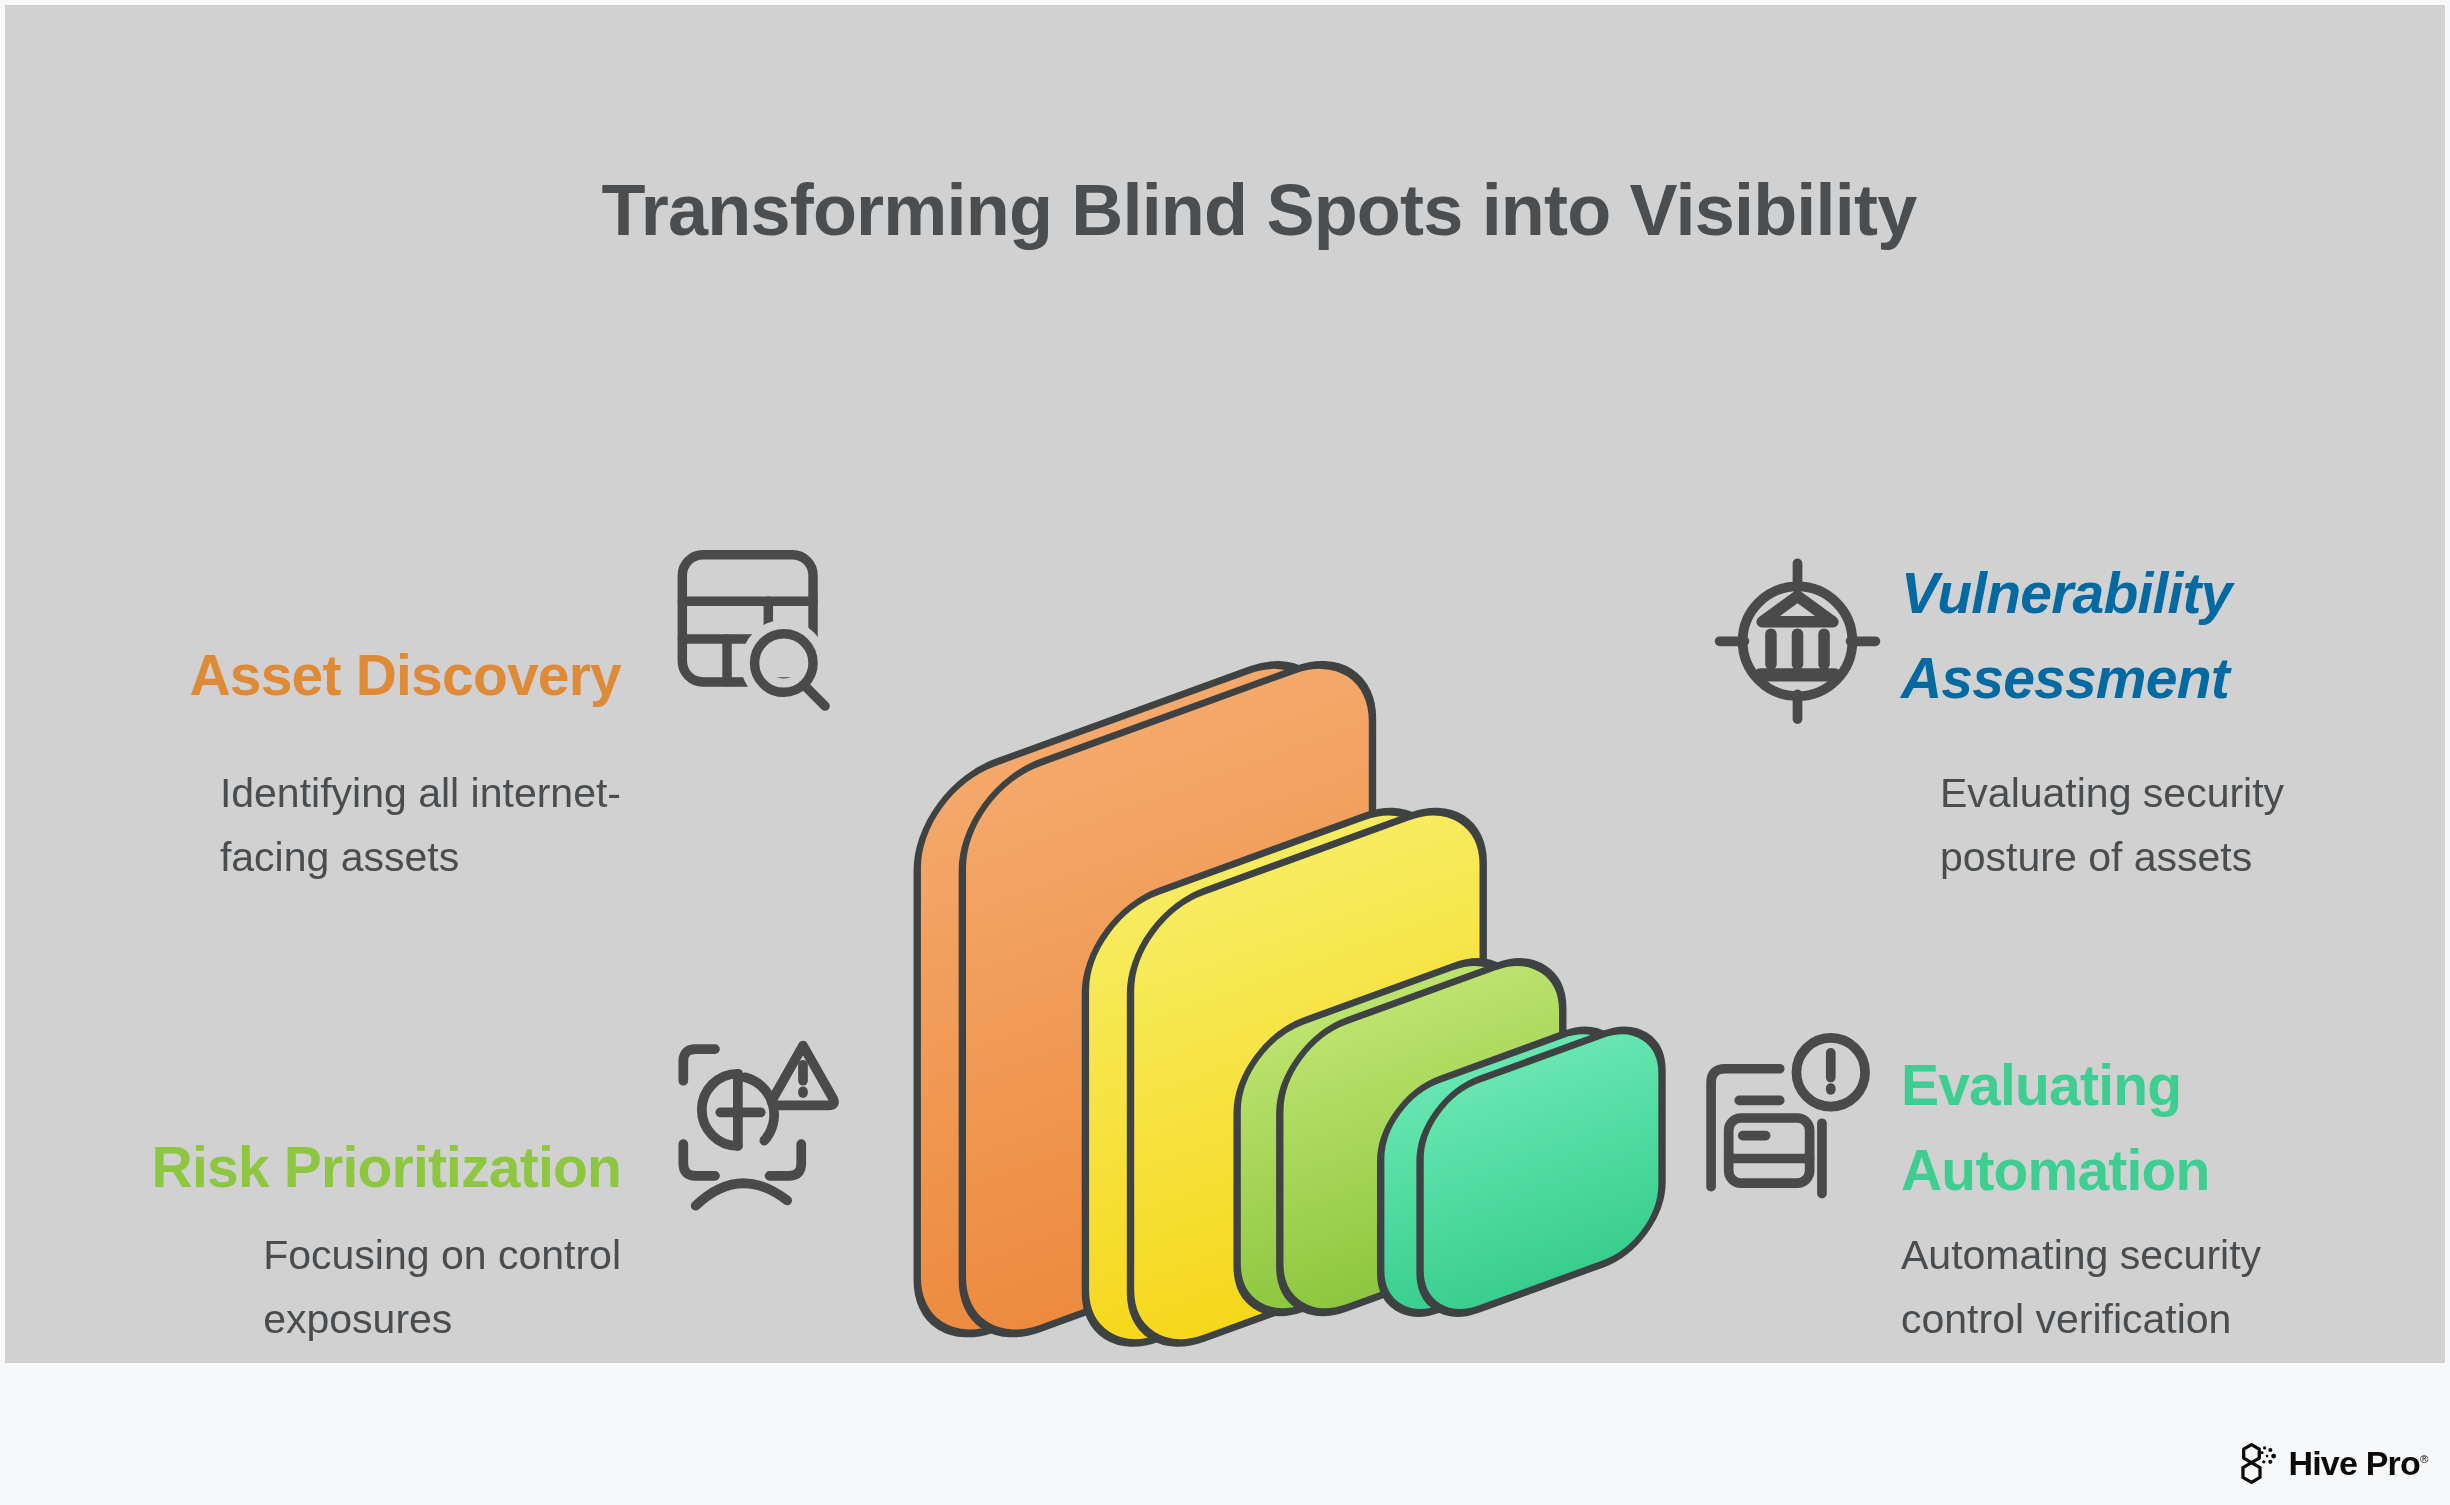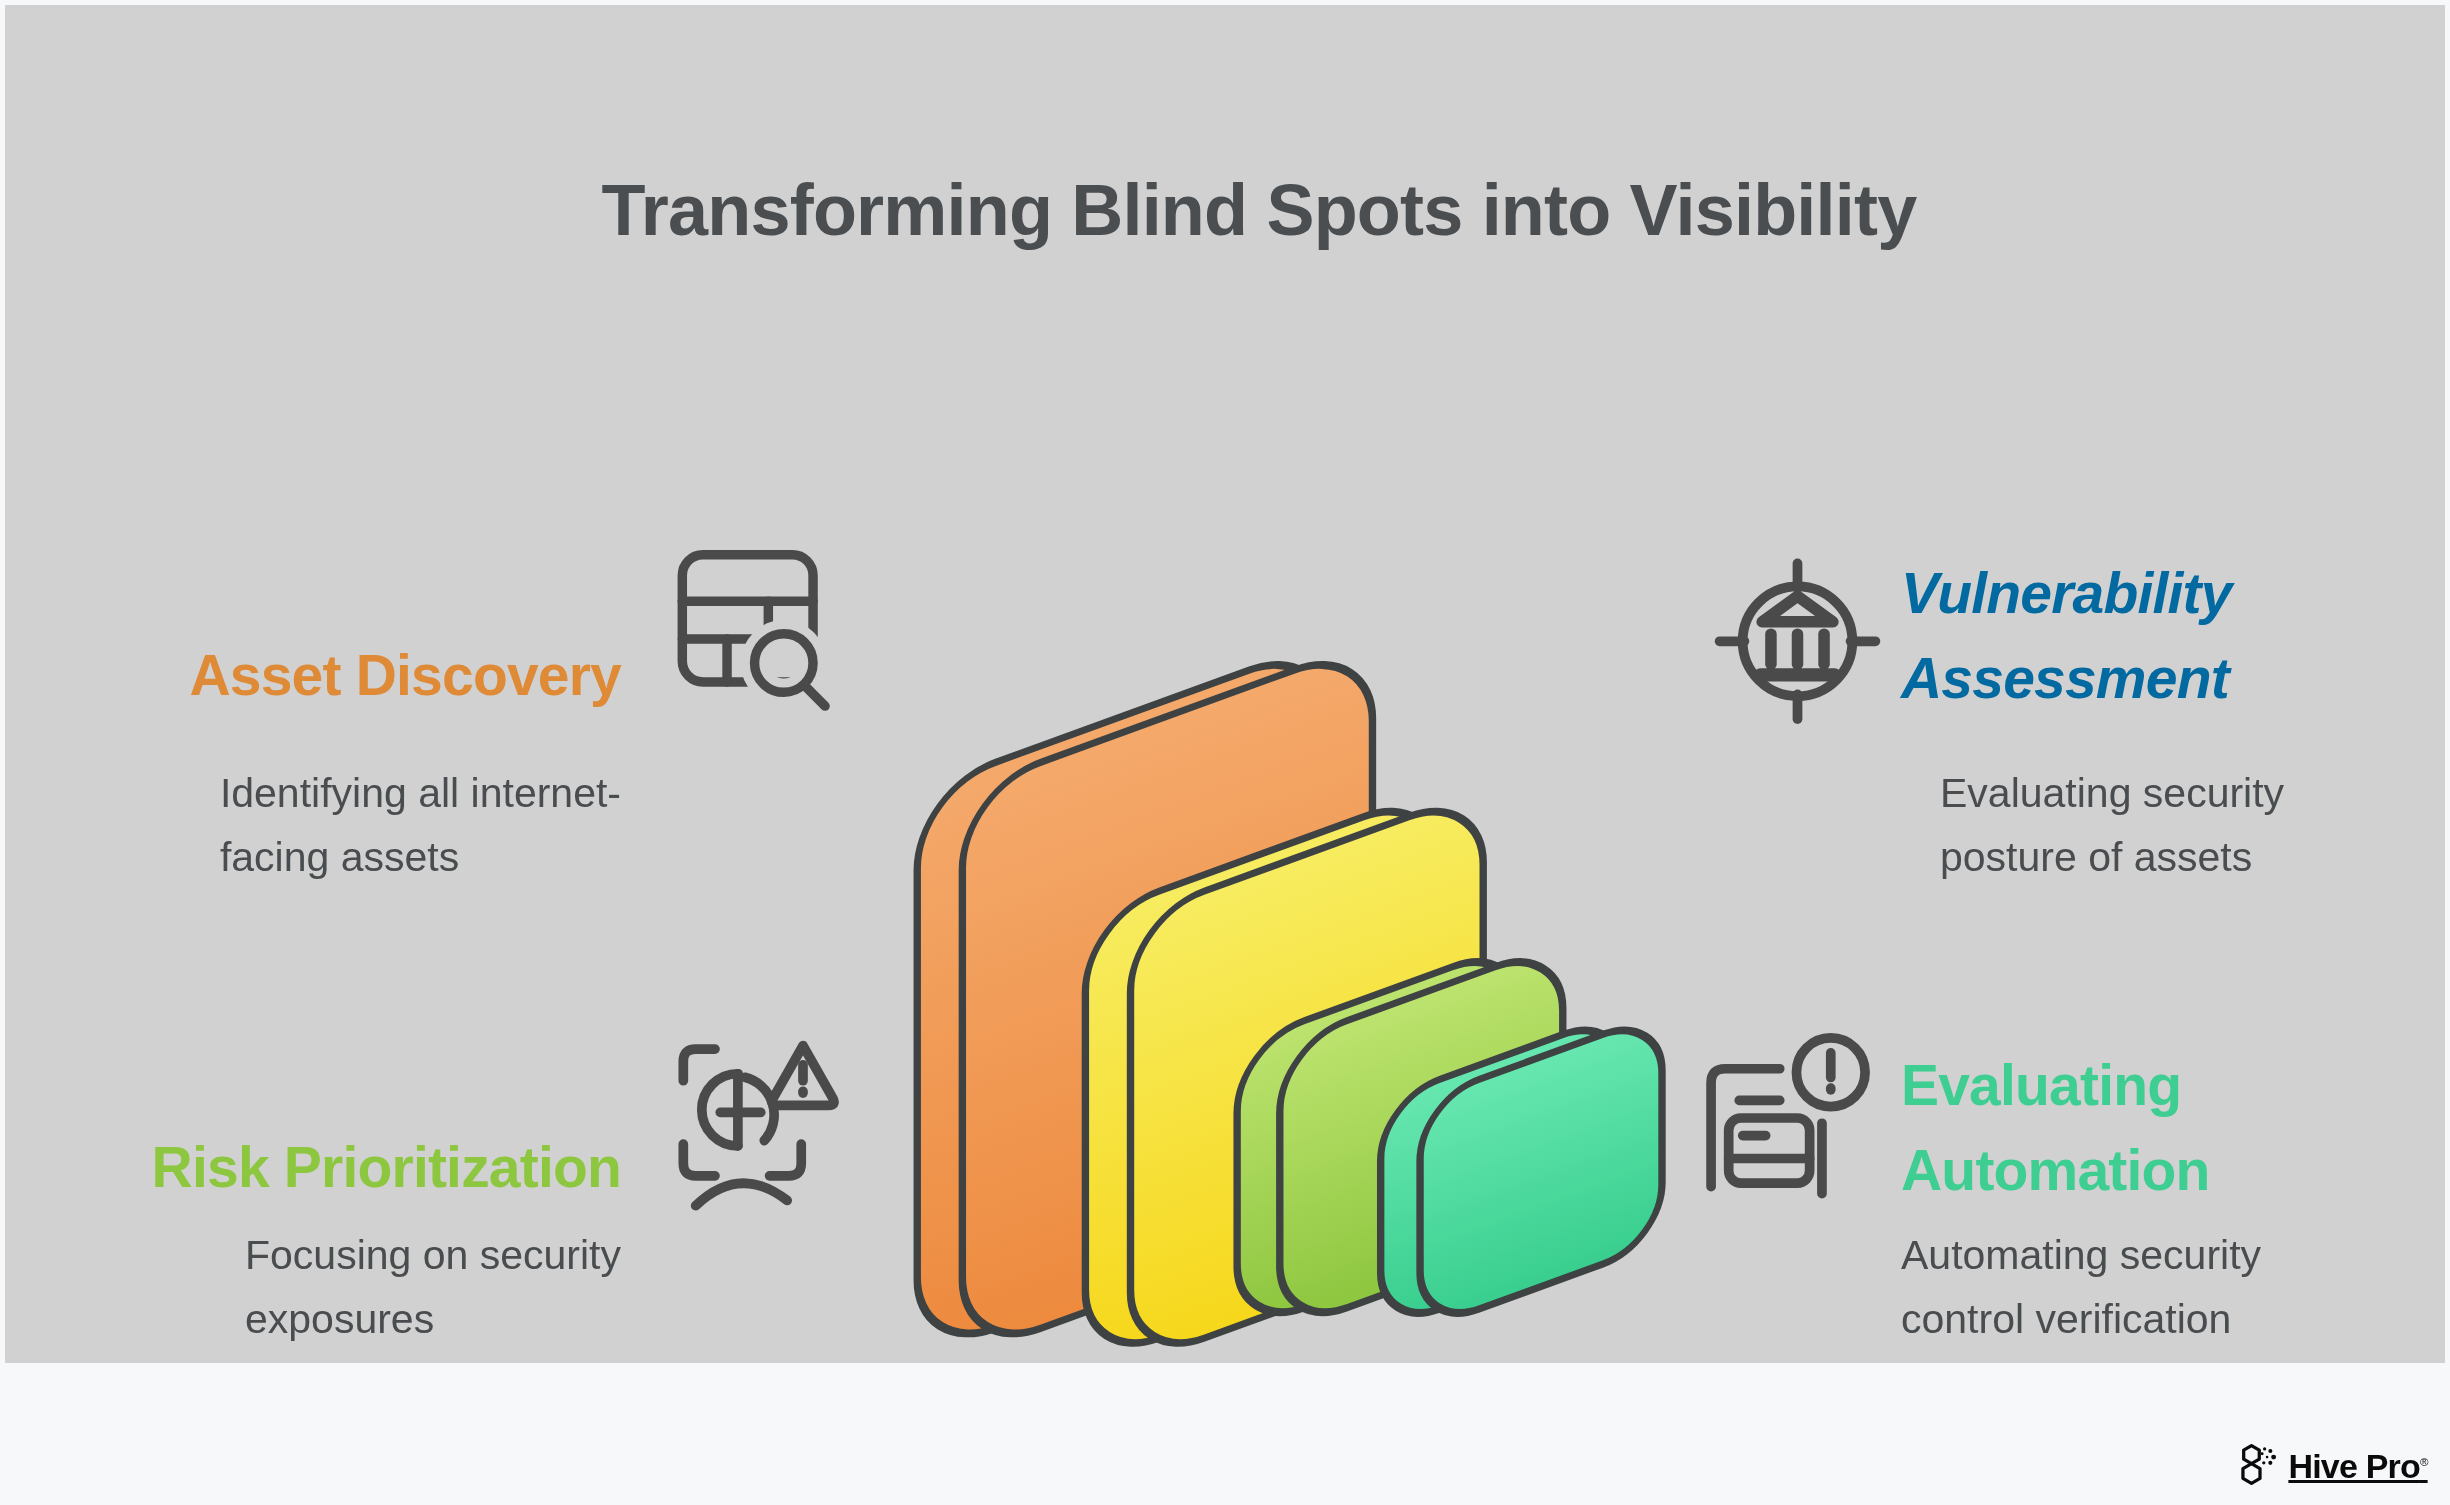--- a/index.html
+++ b/index.html
@@ -45,21 +45,21 @@
   .icon svg path,.icon svg rect,.icon svg circle,.icon svg line{
     fill:none;stroke:#4A4A4A;stroke-width:11;stroke-linecap:round;stroke-linejoin:round;
   }
   .icon svg .halo{stroke:#D1D1D1;stroke-width:32;}
   .icon svg .thick{stroke-width:13;}
   .icon svg .fat{stroke-width:15;}
   .stack{position:absolute;left:909px;top:635px;}
   .stack rect{stroke:#3F4243;stroke-width:9;stroke-linejoin:round;}
   .footer-brand{
     position:absolute;left:2240px;top:1440px;height:46px;
-    display:flex;align-items:flex-end;gap:7.4px;color:#0B0B0B;text-decoration:underline;
+    display:flex;align-items:center;gap:7.4px;color:#0B0B0B;
   }
   .brand-text{font-size:34px;font-weight:800;letter-spacing:-0.8px;white-space:nowrap;}
   .brand-reg{font-size:11.5px;vertical-align:super;font-weight:400;}
   .hex-logo polygon{fill:none;stroke:#0B0B0B;stroke-width:4;stroke-linejoin:round;}
   .hex-logo circle{fill:#0B0B0B;}
 </style>
 </head>
 <body>
 
 <div class="canvas">
@@ -108,21 +108,21 @@
   </div>
   <div class="desc d-vuln">
     <div>Evaluating security</div>
     <div>posture of assets</div>
   </div>
 
   <div class="heading h-risk align-right">
     <div>Risk Prioritization</div>
   </div>
   <div class="desc d-risk align-right">
-    <div>Focusing on security</div>
+    <div>Focusing on control</div>
     <div>exposures</div>
   </div>
   <div class="icon icon-risk">
     <svg width="176" height="176" viewBox="0 0 200 200">
       <path d="M14 52 V30 Q14 16 28 16 H50"></path>
       <path d="M14 124 V146 Q14 160 28 160 H50"></path>
       <path d="M112 160 H134 Q148 160 148 146 V124"></path>
       <path d="M76 44 A41 41 0 0 0 76 126"></path>
       <path d="M76 44 V126"></path>
       <path d="M56 88 H102"></path>

